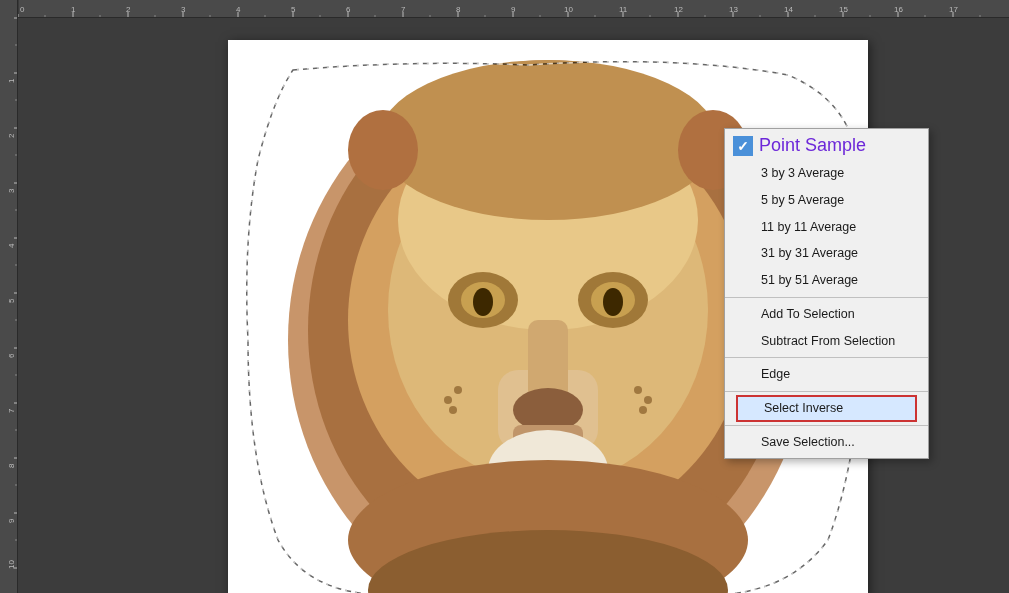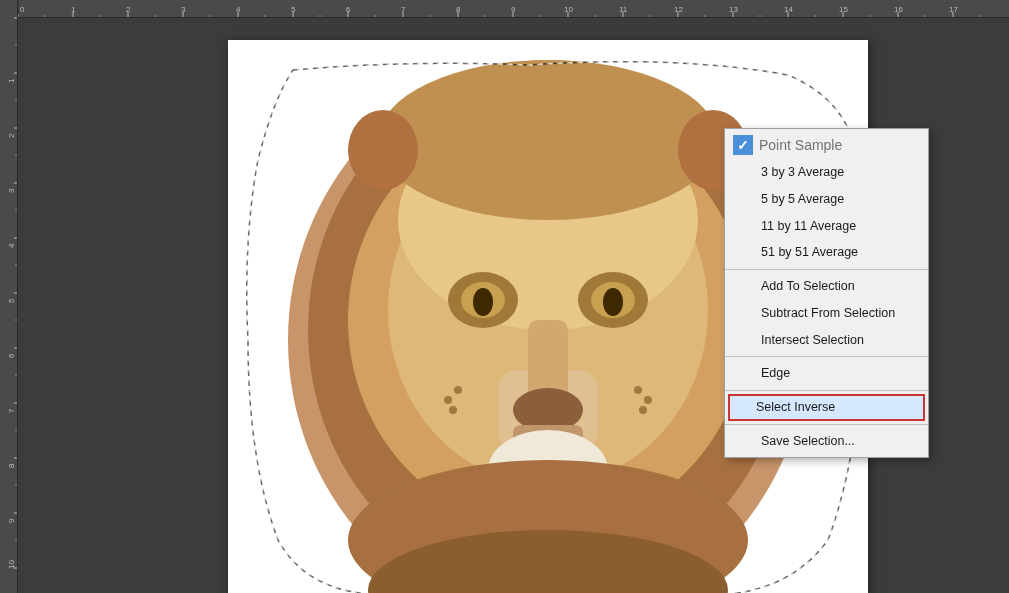--- a/index.html
+++ b/index.html
@@ -100,21 +100,21 @@
 
     .menu-separator {
       height: 1px;
       background: #c0c0c0;
       margin: 3px 0;
     }
 
     .menu-item.selected-inverse {
       background: #d6e8ff;
       border: 2px solid #cc3333;
-      margin: 0 3px;
+      margin: 0 11px;
       padding: 2px 14px 2px 26px;
     }
 
     .point-sample-row {
       display: flex;
       align-items: center;
       padding: 4px 8px;
       position: relative;
     }
 
@@ -130,22 +130,22 @@
     }
 
     .point-sample-check span {
       color: white;
       font-size: 14px;
       font-weight: bold;
       line-height: 1;
     }
 
     .point-sample-label {
-      font-size: 14px;
-      color: #737373;
+      font-size: 18px;
+      color: #6d28d9;
     }
   </style>
 </head>
 <body>
 
 <div class="ruler-top">
   <svg width="1009" height="18">
     <rect width="1009" height="18" fill="#4a4a4a"></rect>
 
     <rect width="18" height="18" fill="#555"></rect>
@@ -316,27 +316,27 @@
     <div class="point-sample-row">
       <div class="point-sample-check">
         <span>✓</span>
       </div>
       <span class="point-sample-label">Point Sample</span>
     </div>
 
     <div class="menu-item">3 by 3 Average</div>
     <div class="menu-item">5 by 5 Average</div>
     <div class="menu-item">11 by 11 Average</div>
+    <div class="menu-item">31 by 31 Average</div>
     <div class="menu-item">51 by 51 Average</div>
 
     <div class="menu-separator"></div>
 
     <div class="menu-item">Add To Selection</div>
     <div class="menu-item">Subtract From Selection</div>
-    <div class="menu-item">Intersect Selection</div>
 
     <div class="menu-separator"></div>
 
     <div class="menu-item">Edge</div>
 
     <div class="menu-separator"></div>
 
     <div class="menu-item selected-inverse">Select Inverse</div>
 
     <div class="menu-separator"></div>

